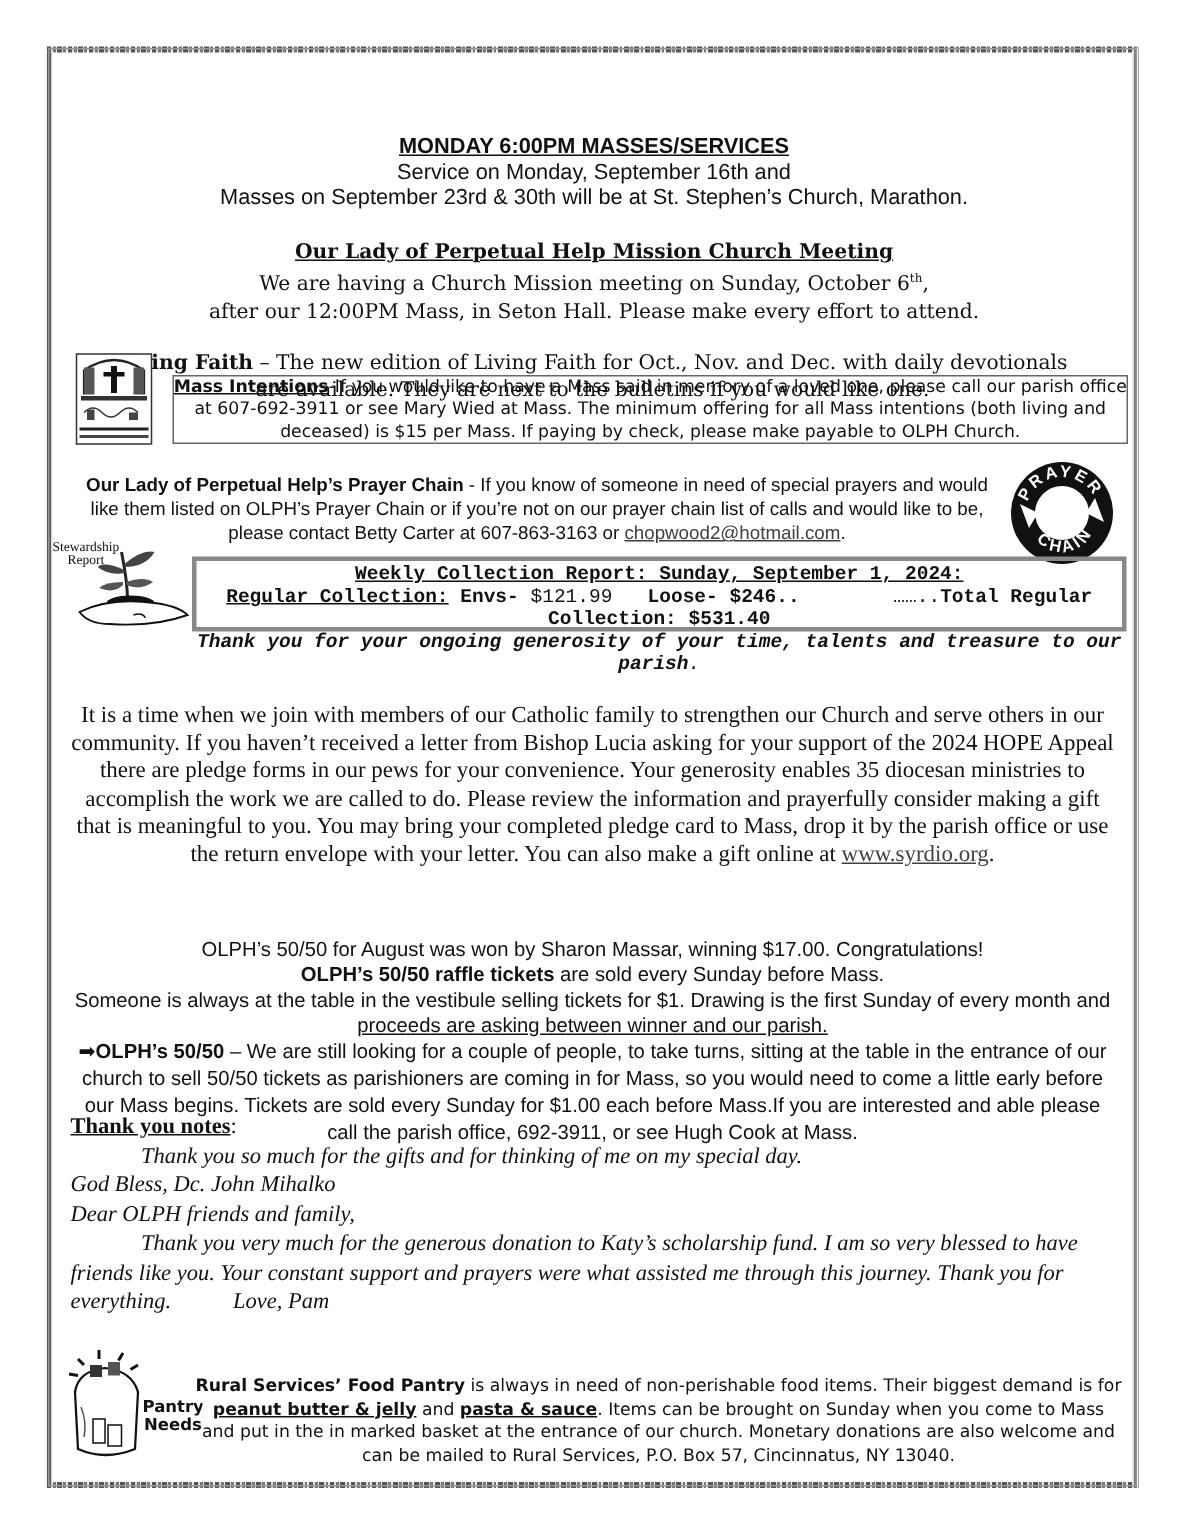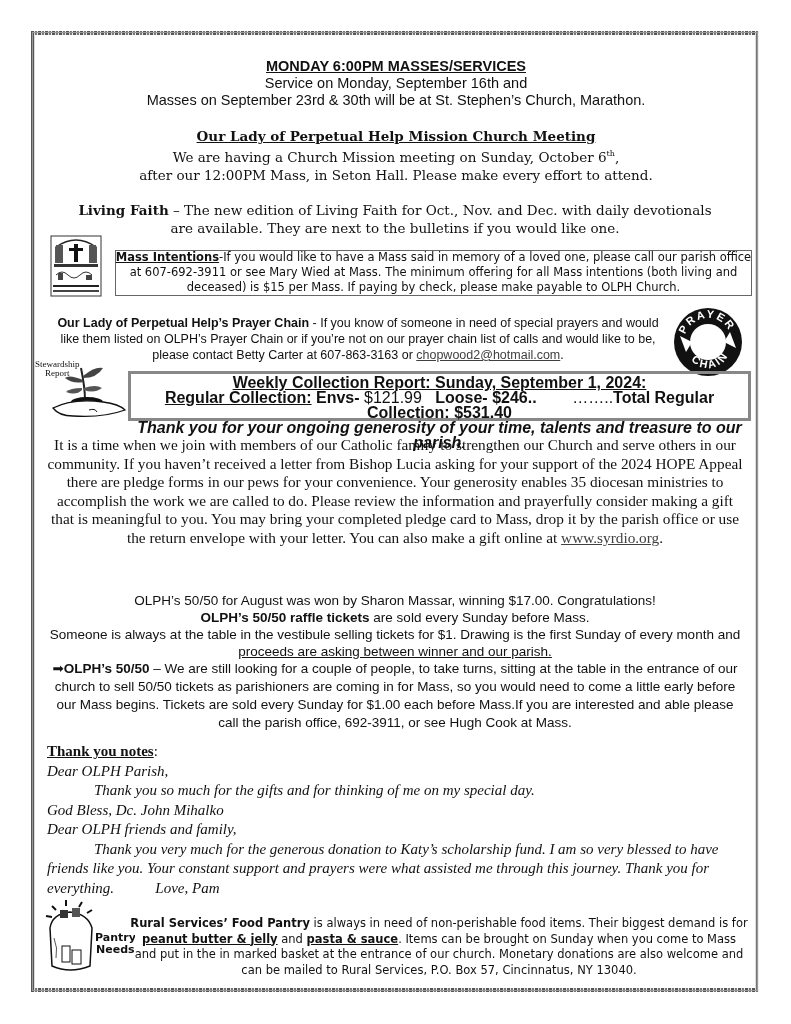--- a/index.html
+++ b/index.html
@@ -4,21 +4,21 @@
 <style>
   html, body { margin:0; padding:0; background:#ffffff; }
   body { width:791px; height:1024px; position:relative; overflow:hidden; color:#111; }
   .page-border {
     position:absolute; left:31px; top:31px; width:728px; height:961px;
     border:4px solid transparent;
     border-image: repeating-linear-gradient(90deg,#555 0 3px,#ddd 3px 4px,#777 4px 6px,#eee 6px 7px) 4;
     box-sizing:border-box;
     outline:1px solid #999; outline-offset:-2px;
   }
-  .sec { position:absolute; left:40px; width:712px; text-align:center; }
+  .sec { position:absolute; left:40px; width:712px; text-align:center;margin-top:32px; }
   .arial { font-family:"Liberation Sans", sans-serif; }
   .serif { font-family:"DejaVu Serif", serif; }
   .times { font-family:"Liberation Serif", serif; }
   u { text-decoration:underline; }
   a.link { color:#404040; text-decoration:underline; }
 
   
   #monday { top:58px; font-size:14.5px; line-height:17px; }
   #monday .ttl { font-weight:bold; text-decoration:underline; }
 
@@ -40,21 +40,21 @@
   
   #prayer { position:absolute; left:48px; top:315px; width:620px; text-align:center;
     font-size:12.5px; line-height:16px; font-family:"Liberation Sans", sans-serif; }
   #prayer-icon { position:absolute; left:672px; top:306px; width:72px; height:72px; }
 
   
   #steward-img { position:absolute; left:33px; top:358px; width:100px; height:62px; }
   #weekly-box { position:absolute; left:128px; top:371px; width:623px; height:50px;
     border:3px solid #888; box-sizing:border-box; }
   #weekly { position:absolute; left:128px; top:375px; width:623px; text-align:center;
-    font-size:16px; line-height:15px; font-family:Liberation Sans, sans-serif; }
+    font-size:13px; line-height:15px; font-family:Liberation Mono, monospace; }
   #weekly .b { font-weight:bold; }
 
   
   #hope { top:436px; font-size:14px; line-height:18.6px; left:45px; width:700px; }
   #hope .ttl { font-weight:bold; }
 
   
   #fifty { top:592px; font-size:13.5px; line-height:17px; left:45px; width:700px; }
   #fifty .b { font-weight:bold; }
   #fifty-more { top:660px; font-size:13.5px; line-height:18px; left:45px; width:700px; }
@@ -174,21 +174,20 @@
   <div>OLPH’s 50/50 for August was won by Sharon Massar, winning $17.00. Congratulations!</div>
   <div><span class="b">OLPH’s 50/50 raffle tickets</span><span> are sold every Sunday before Mass.</span></div>
   <div><span>Someone is always at the table in the vestibule selling tickets for $1.  Drawing is the first Sunday of every month and </span><u>proceeds are asking between winner and our parish.</u></div>
 </div>
 <div id="fifty-more" class="sec" style="font-family:'Liberation Sans',sans-serif;">
   <span>➡</span><span class="b">OLPH’s 50/50</span><span> – We are still looking for a couple of people, to take turns, sitting at the table in the entrance of our church to sell 50/50 tickets as parishioners are coming in for Mass, so you would need to come a little early before our Mass begins. Tickets are sold every Sunday for $1.00 each before Mass.If you are interested and able please call the parish office, 692-3911, or see Hugh Cook at Mass.</span>
 </div>
 
 <div id="thanks" class="times">
   <div><span class="hdr">Thank you notes</span><span>:</span></div>
-  <div class="it">Dear OLPH Parish,</div>
   <div class="it indent">Thank you so much for the gifts and for thinking of me on my special day.</div>
   <div class="it sig">God Bless, Dc. John Mihalko</div>
   <div class="it">Dear OLPH friends and family,</div>
   <div class="it" style="text-indent:47px"><span>Thank you very much for the generous donation to Katy’s scholarship fund. I am so very blessed to have friends like you. Your constant support and prayers were what assisted me through this journey. Thank you for everything.</span>&nbsp;&nbsp;&nbsp;&nbsp;&nbsp;&nbsp;&nbsp;&nbsp;&nbsp;&nbsp;&nbsp;<span>Love, Pam</span></div>
 </div>
 
 <div id="pantry-img">
   <svg width="95" height="80" viewBox="0 0 95 80">
     <path d="M12 8 l4 4 M26 2 l0 6 M42 4 l-3 5 M52 12 l-5 3 M6 18 l6 1" stroke="#111" stroke-width="2"></path>
     <path d="M10 30 Q12 16 30 14 Q48 16 52 30 L50 68 Q30 76 12 68 Z" fill="#fff" stroke="#111" stroke-width="1.5"></path>

